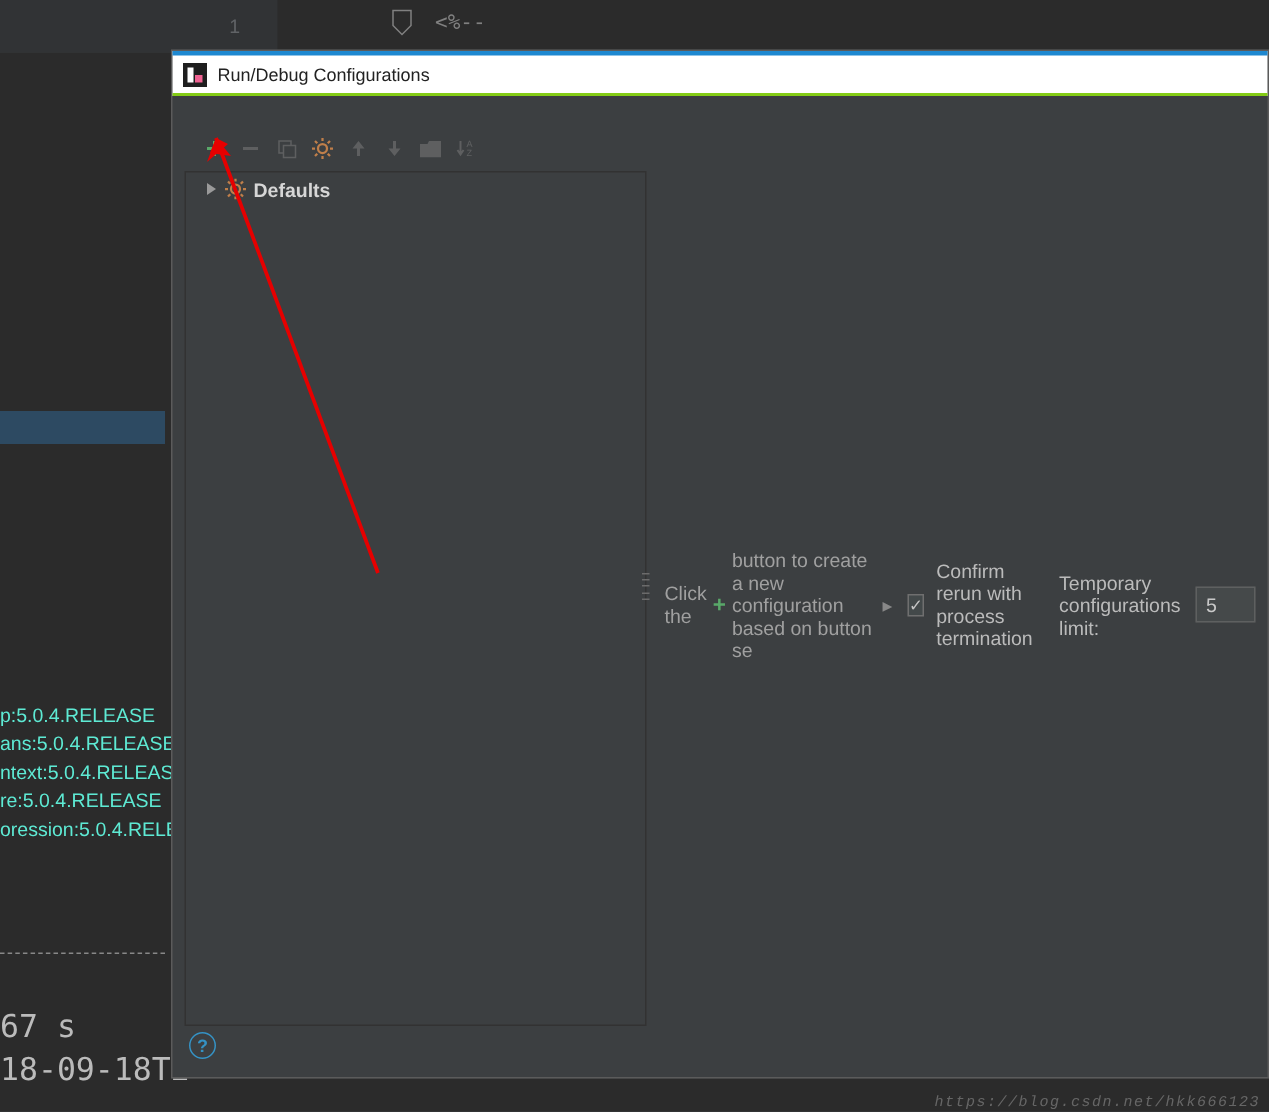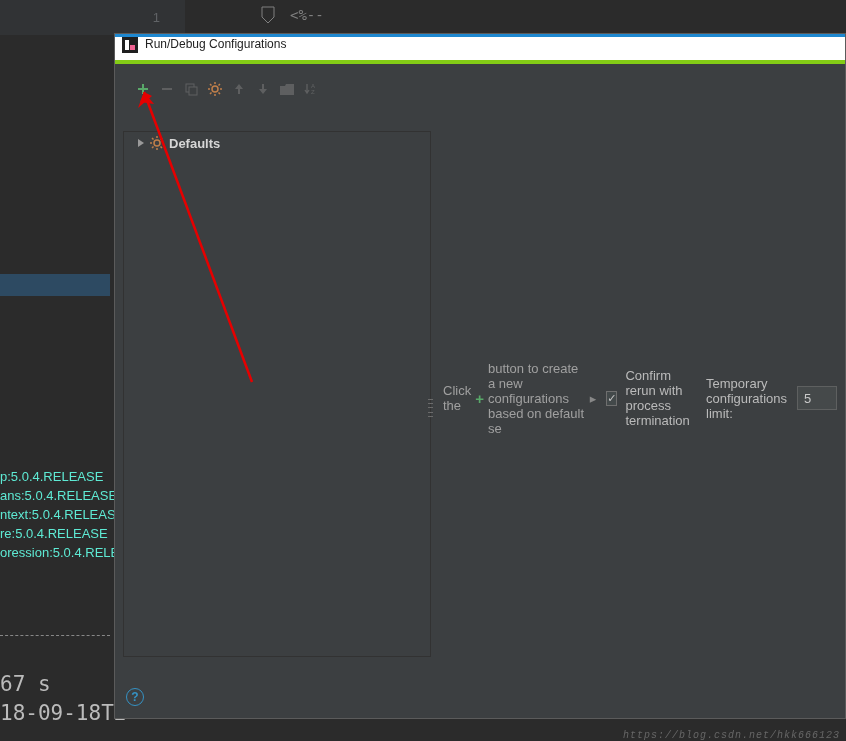--- a/index.html
+++ b/index.html
@@ -40,39 +40,39 @@
       position: absolute; left: 0; top: 274px; width: 110px; height: 22px;
       background: #2d4a62;
     }
     
     .dialog {
       position: absolute; left: 114px; top: 33px; right: 0; bottom: 22px;
       background: #3c3f41; border: 1px solid #5b5b5b;
       display: flex; flex-direction: column;
     }
     .titlebar {
-      height: 30px; background: #ffffff; border-bottom: 4px solid #84cc16;
-      display: flex; align-items: flex-start; padding-left: 7px;
+      height: 30px; background: #ffffff; border-bottom: 2px solid #84cc16;
+      display: flex; align-items: center; padding-left: 7px;
       border-top: 3px solid #1e88d0;
     }
     .titlebar .app-icon {
       width: 16px; height: 16px; background: #1f1f1f;
       margin-right: 7px; position: relative;
     }
     .titlebar .app-icon::before {
       content: ""; position: absolute; left: 3px; top: 3px; width: 4px; height: 10px;
       background: #fff;
     }
     .titlebar .app-icon::after {
       content: ""; position: absolute; left: 8px; top: 8px; width: 5px; height: 5px;
       background: #f06292;
     }
     .titlebar .title { color: #222; font-size: 12px; }
     .dialog-body {
-      flex: 1; display: flex; flex-direction: column; padding: 6px 8px 8px 8px; gap: 27px;
+      flex: 1; display: flex; flex-direction: column; padding: 16px 8px 8px 8px;
     }
     .toolbar {
       height: 34px; display: flex; align-items: center; gap: 4px;
       padding: 4px 3px 0 10px;
     }
     .tb-btn { width: 20px; height: 20px; display: flex; align-items: center; justify-content: center; cursor: pointer; }
     .tb-btn.disabled { opacity: 0.5; cursor: default; }
     .content-row { flex: 1; display: flex; }
     .tree-panel {
       width: 308px; border: 1px solid #323232; background: #3c3f41;
@@ -226,21 +226,21 @@
             <span></span>
             <span></span>
             <span></span>
             <span></span>
         </div>
       </div>
       <div class="right-panel">
         <div class="hint-line">
           <span>Click the</span>
           <span class="plus-green">+</span>
-          <span>button to create a new configurations based on default se</span>
+          <span>button to create a new configuration based on button se</span>
         </div>
         <div class="right-spacer"></div>
         <div class="disclosure">
           <span class="tri">▸</span>
         </div>
         <div class="sep"></div>
         <div class="checkbox-row">
           <div class="checkbox checked"></div>
           <span>Confirm rerun with process termination</span>
         </div>

